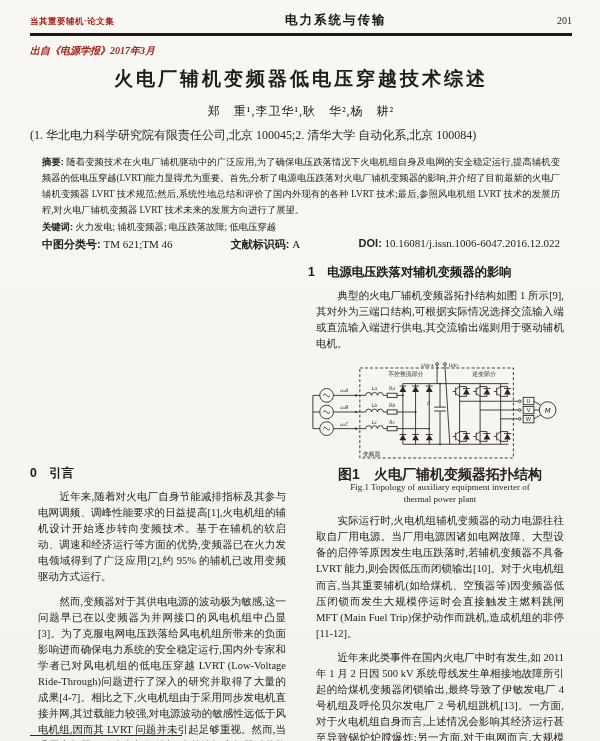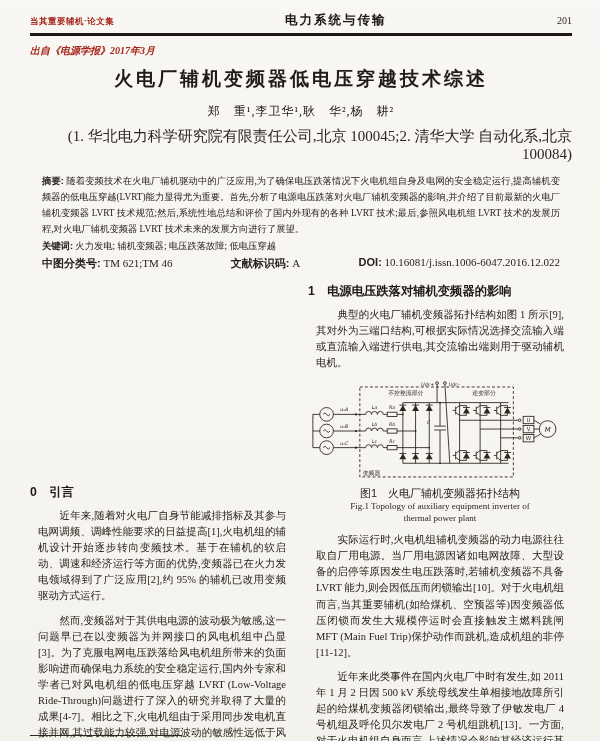--- a/index.html
+++ b/index.html
@@ -12,35 +12,35 @@
   
   .hdr{display:flex;align-items:baseline;justify-content:space-between;}
   .hdr-left{font-family:"Liberation Sans","DejaVu Sans",sans-serif;font-weight:bold;font-size:8.5px;color:#a6261b;letter-spacing:.5px;}
   .hdr-center{font-family:"Liberation Sans","DejaVu Sans",sans-serif;font-weight:bold;font-size:12.5px;letter-spacing:2px;color:#1b1816;}
   .hdr-right{font-size:10px;color:#2a2622;}
   .hdr-rule{height:2.6px;background:#1b1816;margin-top:4px;}
   .source-note{margin-top:8px;font-size:10px;font-weight:bold;font-style:italic;color:#a6261b;}
   
   .title{margin:8px 0 0;text-align:center;font-size:19px;font-weight:bold;letter-spacing:3px;color:#201c18;}
   .authors{margin-top:11px;text-align:center;font-size:12px;letter-spacing:1px;}
-  .affil{margin-top:7px;text-align:right;font-size:15px;color:#2a2622;}
+  .affil{margin-top:7px;text-align:left;font-size:12px;color:#2a2622;}
   
   .abstract{margin:10px 12px 0;font-size:9.3px;line-height:16px;text-align:justify;}
   .lbl{font-family:"Liberation Sans","DejaVu Sans",sans-serif;font-weight:bold;}
   .kw{margin:2px 12px 0;font-size:9.3px;line-height:14px;}
   .meta-row{margin:3px 12px 0;font-size:11px;display:flex;justify-content:space-between;gap:40px;}
   
   .columns{display:flex;gap:14px;margin-top:7px;align-items:flex-end;}
   .col{flex:1;min-width:0;font-size:10.5px;line-height:16.1px;text-align:justify;}
   .col p{margin:8px;text-indent:2.05em;}
   .sec-h{font-family:"Liberation Sans","DejaVu Sans",sans-serif;font-weight:bold;font-size:12.3px;margin:5px 0 6px;color:#1d1915;}
   
   .fig{margin:4px 0 3px;text-align:center;}
   .fig svg{display:block;margin:0 auto;}
-  .fig-cap-zh{font-family:"Liberation Sans","DejaVu Sans",sans-serif;font-weight:normal;font-size:11px;margin-top:2px;}
+  .fig-cap-zh{font-family:"Liberation Sans","DejaVu Sans",sans-serif;font-weight:bold;font-size:14px;margin-top:2px;}
   .fig-cap-en{font-size:9px;line-height:11.5px;color:#2a2622;}
   
   .ckt line,.ckt path,.ckt rect,.ckt circle,.ckt polyline{stroke:#2b2620;stroke-width:.9;fill:none;}
   .ckt .fill{fill:#2b2620;stroke:none;}
   .ckt .dash{stroke-dasharray:3 2.2;}
   .ckt text{stroke:none;fill:#2b2620;font-family:"DejaVu Sans","Liberation Sans",sans-serif;}
   .ckt .var{font-style:italic;font-size:4.8px;}
   .ckt .zh{font-size:6px;}
   .ckt .ph{font-size:5.5px;}
   .ckt .m{font-size:7px;font-style:italic;}

